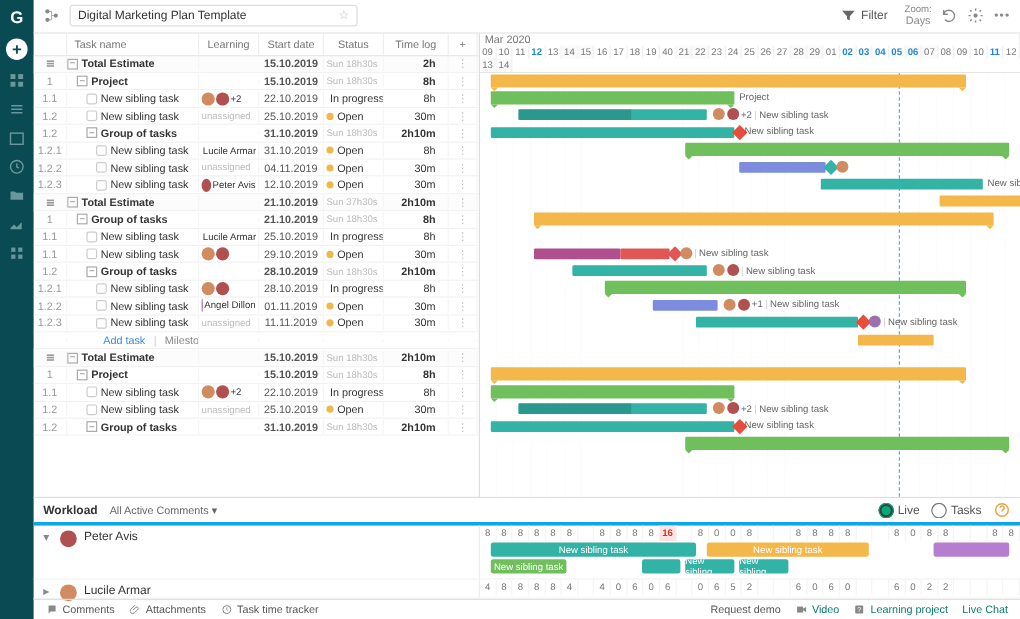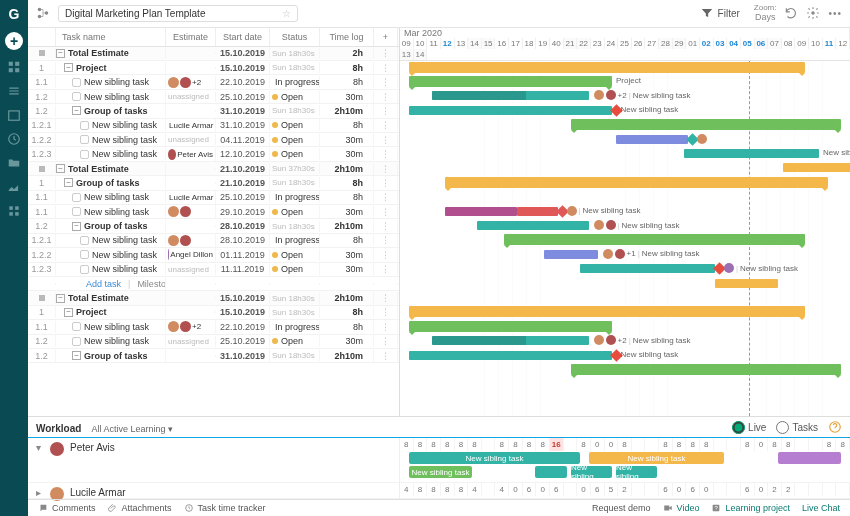--- a/index.html
+++ b/index.html
@@ -63,21 +63,21 @@
   .bar{position:absolute;height:9px;top:2px;border-radius:1px}
   .bar.sum{height:11px;top:1px}
   .bar.sum::before,.bar.sum::after{content:"";position:absolute;bottom:-3px;border-top:3px solid currentColor;border-left:3px solid transparent;border-right:3px solid transparent}
   .bar.sum::before{left:0}.bar.sum::after{right:0}
   .glabel{position:absolute;top:1px;font-size:8px;color:#666;display:flex;align-items:center;gap:2px;white-space:nowrap}
   .glabel .av{width:10px;height:10px;border-radius:50%}
   .dia{position:absolute;width:9px;height:9px;top:2px;transform:rotate(45deg)}
   .prog{position:absolute;left:0;top:0;bottom:0;background:rgba(0,0,0,.15)}
   
   .wl{border-top:1px solid #ddd;display:flex;flex-direction:column}
-  .wl-head{display:flex;align-items:flex-end;gap:10px;padding:3px 8px;font-size:10px;border-bottom:1px solid #0ea5e9}
+  .wl-head{display:flex;align-items:center;gap:10px;padding:3px 8px;font-size:10px;border-bottom:3px solid #0ea5e9}
   .wl-head .wtitle{font-weight:bold}
   .wl-head .proj{color:#666;font-size:9px}
   .wl-head .spacer{flex:1}
   .wl-head label{display:flex;align-items:center;gap:3px;color:#555}
   .wl-head input{accent-color:#0a7}
   .wl-person{display:grid;grid-template-columns:372px 1fr}
   .wl-left{display:flex;align-items:flex-start;gap:6px;padding:4px 8px;border-right:1px solid #eee;border-bottom:1px solid #f2f2f2}
   .wl-left .tw{color:#888;width:8px}
   .wl-left .av{width:14px;height:14px;border-radius:50%}
   .wl-right{position:relative;border-bottom:1px solid #f2f2f2}
@@ -166,21 +166,21 @@
         </svg>
       <span style="color:#888;letter-spacing:1px">•••</span>
     </div>
 
     <div class="split">
 
       <div class="tbl">
         <div class="thead">
           <div></div>
           <div class="tn">Task name</div>
-          <div>Estimate</div>
+          <div>Learning</div>
           <div>Start date</div>
           <div>Status</div>
           <div>Time log</div>
           <div>+</div>
         </div>
         <div class="tbody" id="tbody">
             <div class="row est">
               <div class="idx">
                 <svg class="r-ic" viewBox="0 0 24 24">
                   <rect x="3" y="4" width="18" height="4"></rect>
@@ -696,21 +696,21 @@
             <div class="gr" style="top: 302.4px;">
               <div class="bar sum" style="left: 38%; width: 60%; background: rgb(111, 191, 93); color: rgb(111, 191, 93);"></div>
             </div>
           </div>
       </div>
     </div>
 
     <div class="wl">
       <div class="wl-head">
         <span class="wtitle">Workload</span>
-        <span class="proj"><span>All Active Learning</span> ▾</span>
+        <span class="proj"><span>All Active Comments</span> ▾</span>
         <div class="spacer"></div>
         <label>
             <input type="radio" checked="" style="">
             <span>Live</span>
           </label>
         <label>
             <input type="radio" style="">
             <span>Tasks</span>
           </label>
         <svg class="tb-ic" viewBox="0 0 24 24" fill="none" stroke="#e6a23c" stroke-width="2">

